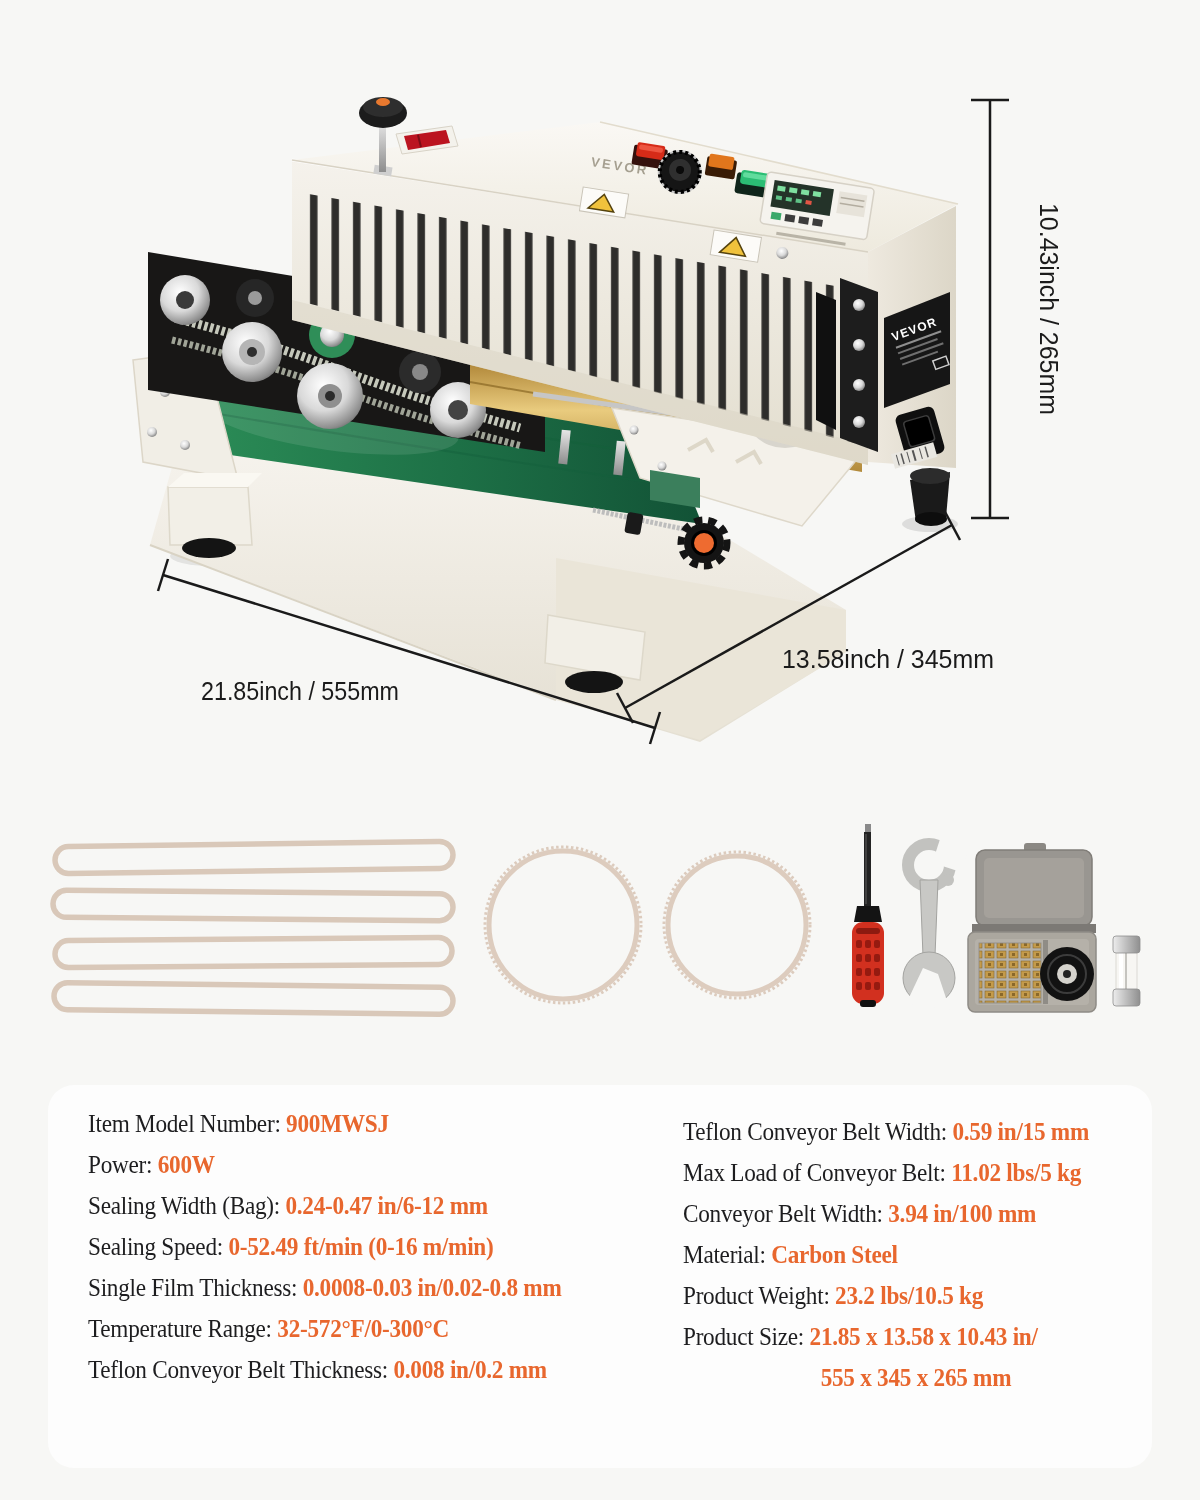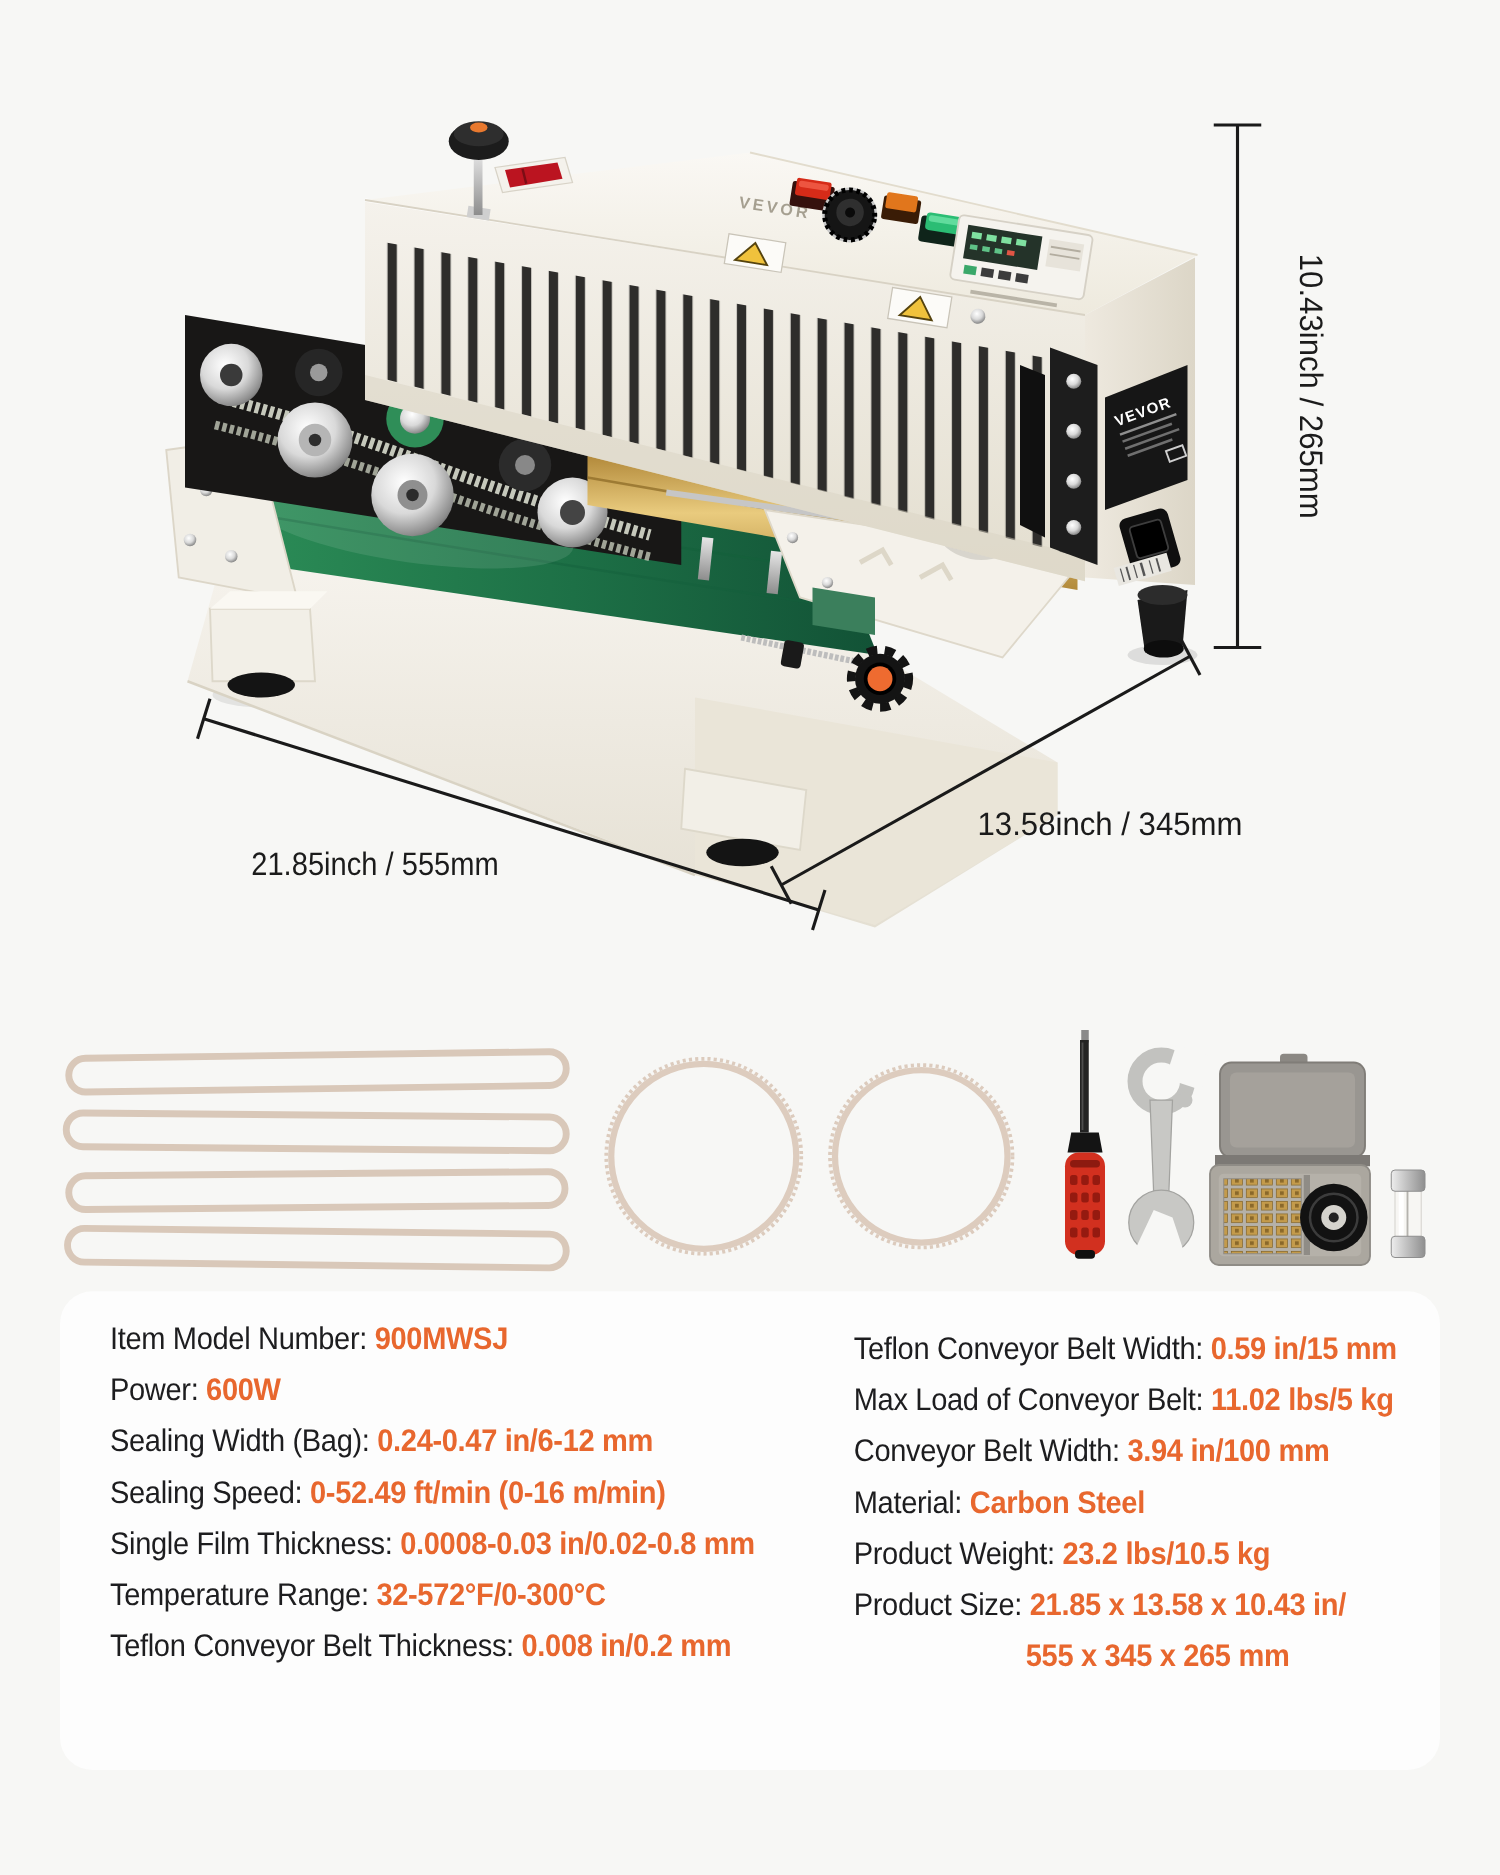--- a/index.html
+++ b/index.html
@@ -1,21 +1,21 @@
 <!DOCTYPE html>
 <html><head>
 <meta charset="utf-8">
 <style>
   html,body{margin:0;padding:0;background:#eceff1;}
   .page{position:relative;width:1200px;height:1500px;background:#f7f7f5;overflow:hidden;
         font-family:"Liberation Sans", sans-serif;}
   .figure-svg{position:absolute;left:0;top:0;}
   .acc-svg{position:absolute;left:0;top:810px;}
-  .spec-card{position:absolute;left:48px;top:1033px;width:1104px;height:383px;
-             background:#fdfdfd;border-radius:26px;}
+  .spec-card{position:absolute;left:48px;top:1085px;width:1104px;height:383px;
+             background:#fdfdfd;border-radius:26px;font-family:Liberation Serif, serif;}
   .spec-col{position:absolute;top:0;transform:scaleX(.93);transform-origin:left top;}
   .spec-col.left{left:40px;padding-top:18px;}
   .spec-col.right{left:635px;padding-top:26px;}
   .spec-row{height:41px;line-height:41px;font-size:25px;letter-spacing:-0.3px;
             white-space:nowrap;color:#1d1d1f;}
   .spec-row .lbl{font-weight:400;color:#1d1d1f;}
   .spec-row .val{font-weight:700;color:#e8672e;}
   .spec-row.cont{padding-left:148px;}
   text{font-family:"Liberation Sans", sans-serif;}
   .dim-label{font-size:26px;fill:#1b1b1b;}

